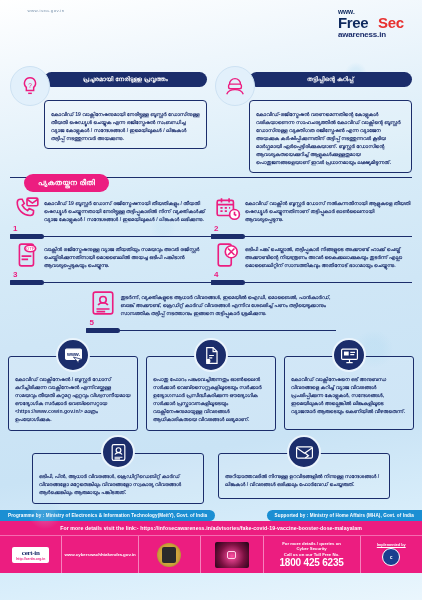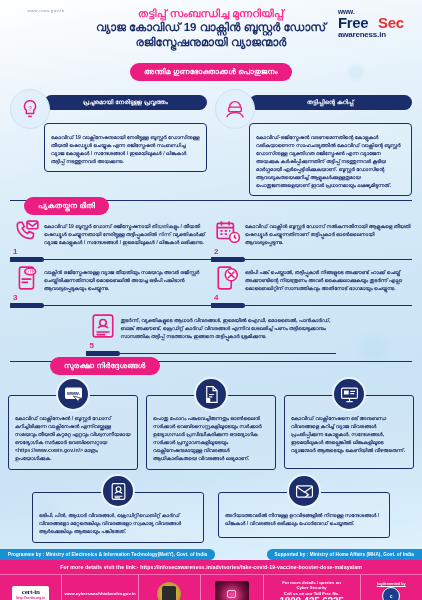--- a/index.html
+++ b/index.html
@@ -133,35 +133,28 @@
   <div class="virus" style="left:150px;top:215px;width:26px;height:26px;background:radial-gradient(circle,#bcdff4 30%,transparent 70%);"></div>
   <div class="virus" style="left:355px;top:330px;width:38px;height:38px;background:radial-gradient(circle,#a9d6ef 30%,transparent 72%);"></div>
   <div class="virus" style="left:28px;top:495px;width:34px;height:34px;background:radial-gradient(circle,#b7dcf2 30%,transparent 72%);"></div>
   <div class="virus" style="left:150px;top:370px;width:24px;height:24px;background:radial-gradient(circle,#cfe7f7 30%,transparent 72%);"></div>
 
   <div class="header">
     <div class="isea-logo">
       <div class="isea-url">www.isea.gov.in</div>
     </div>
 
-    <div class="head-title">
-      <div class="head-line1">തട്ടിപ്പ് സംബന്ധിച്ച മുന്നറിയിപ്പ്</div>
-      <div class="head-line2">വ്യാജ കോവിഡ് 19 വാക്സിൻ ബൂസ്റ്റർ ഡോസ് രജിസ്ട്രേഷനുമായി വ്യാജന്മാർ</div>
-    </div>
 
     <div class="infosec-logo">
       <div class="is-www">www.</div>
       <div class="is-main"><span class="is-info">Free</span><span class="is-sec">Sec</span></div>
       <div class="is-aware">awareness.in</div>
     </div>
   </div>
 
-  <div class="pill-center">
-    <span class="pill">അന്തിമ ഗുണഭോക്താക്കൾ പൊതുജനം</span>
-  </div>
 
   <div class="aware-wrap">
 
     <div class="aware-col">
       <div class="aware-head">
         <div class="aw-icon">
           <svg width="22" height="22" viewBox="0 0 24 24" fill="none" stroke="#ec1d80" stroke-width="1.6">
             <path d="M12 3a6 6 0 0 0-4 10.5V17h8v-3.5A6 6 0 0 0 12 3z"></path>
             <path d="M10 20h4" stroke-width="1.6"></path>
             <text x="12" y="14" font-size="7" fill="#ec1d80" stroke="none" text-anchor="middle">?</text>
@@ -274,26 +267,20 @@
             </div>
             <div class="mo-text">തുടർന്ന്, വ്യക്തികളുടെ ആധാർ വിവരങ്ങൾ, ഇമെയിൽ ഐഡി, മൊബൈൽ, പാൻകാർഡ്, ബാങ്ക് അക്കൗണ്ട്, ക്രെഡിറ്റ് കാർഡ് വിവരങ്ങൾ എന്നിവ ശേഖരിച്ച് പണം തട്ടിയെടുക്കാനും സാമ്പത്തിക തട്ടിപ്പ് നടത്താനും ഇങ്ങനെ തട്ടിപ്പുകാർ ശ്രമിക്കുന്നു.</div>
           </div>
           <div class="mo-rule"></div>
         </div>
       </div>
 
     </div>
   </div>
 
-  <div style="position:relative;margin-top:2px;">
-    <div class="hr-line"></div>
-    <div class="pill-row" style="margin-top:-8px;margin-left:50px;">
-      <span class="pill">സുരക്ഷാ നിർദ്ദേശങ്ങൾ</span>
-    </div>
-  </div>
 
   <div class="tips-wrap">
     <div class="tips-row">
 
       <div class="tip">
         <div class="tip-ic">
           <svg width="19" height="19" viewBox="0 0 24 24" fill="none" stroke="#ffffff" stroke-width="1.5">
             <rect x="2" y="4" width="20" height="13" rx="1.5" fill="#fff" stroke="#fff"></rect>
             <text x="12" y="12" font-size="6.5" fill="#1b2d6b" stroke="none" text-anchor="middle" font-weight="bold">www.</text>
             <path d="M12 14l6 7 1.3-3.2 3.2-1z" fill="#fff" stroke="#1b2d6b" stroke-width="1"></path>

